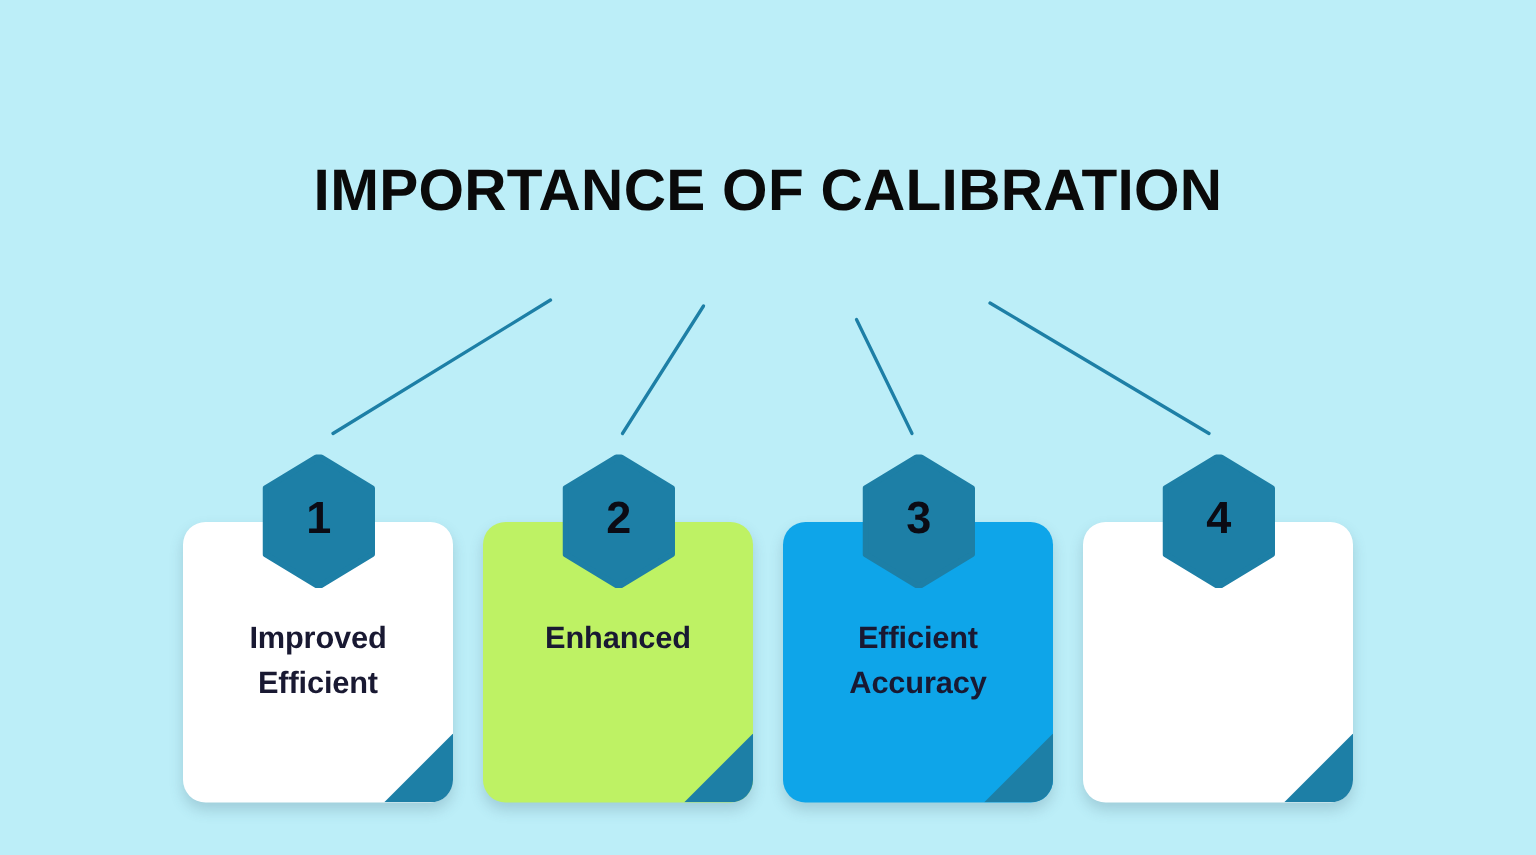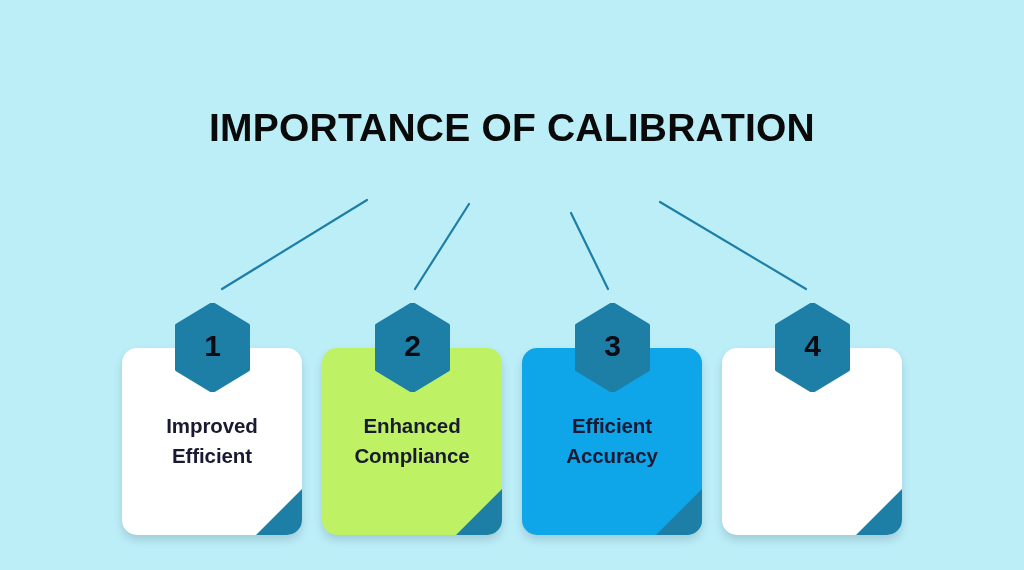--- a/index.html
+++ b/index.html
@@ -167,21 +167,20 @@
           <polygon points="37.5,1 73,22.5 73,66.5 37.5,88 2,66.5 2,22.5" fill="#1d7fa6" stroke="#1d7fa6" stroke-width="4" stroke-linejoin="round"></polygon>
         </svg>
         <div class="hex-num">1</div>
       </div>
     </div>
 
     <div class="card-wrap pos-1">
       <div class="card" style="background: #bef264;">
         <div class="card-label" style="color: rgb(25, 25, 50);">
           <span>Enhanced</span><br>
-          <span>Compliance</span>
         </div>
         <div class="corner" style="background: rgb(29, 127, 166);"></div>
       </div>
       <div class="hex">
         <svg width="75" height="89" viewBox="0 0 75 89">
           <polygon points="37.5,1 73,22.5 73,66.5 37.5,88 2,66.5 2,22.5" fill="#1d7fa6" stroke="#1d7fa6" stroke-width="4" stroke-linejoin="round"></polygon>
         </svg>
         <div class="hex-num">2</div>
       </div>
     </div>

